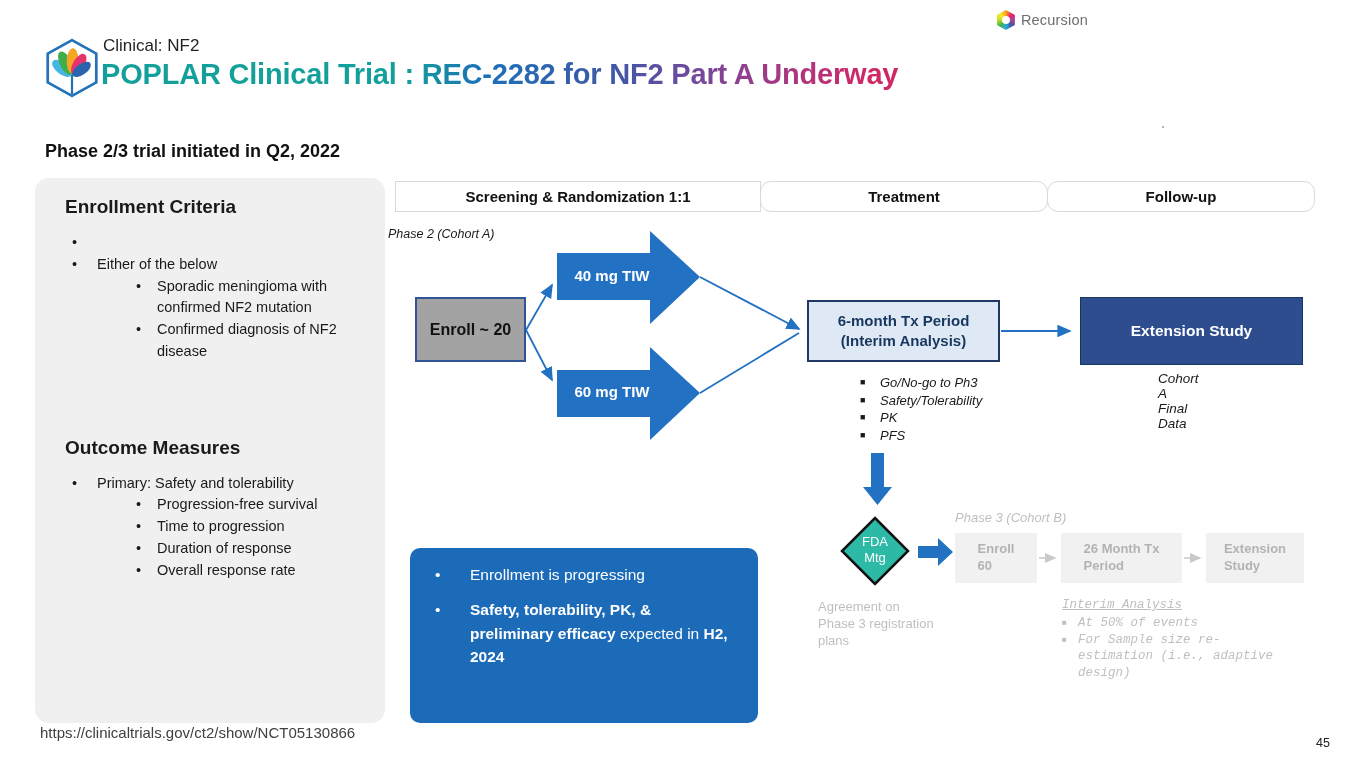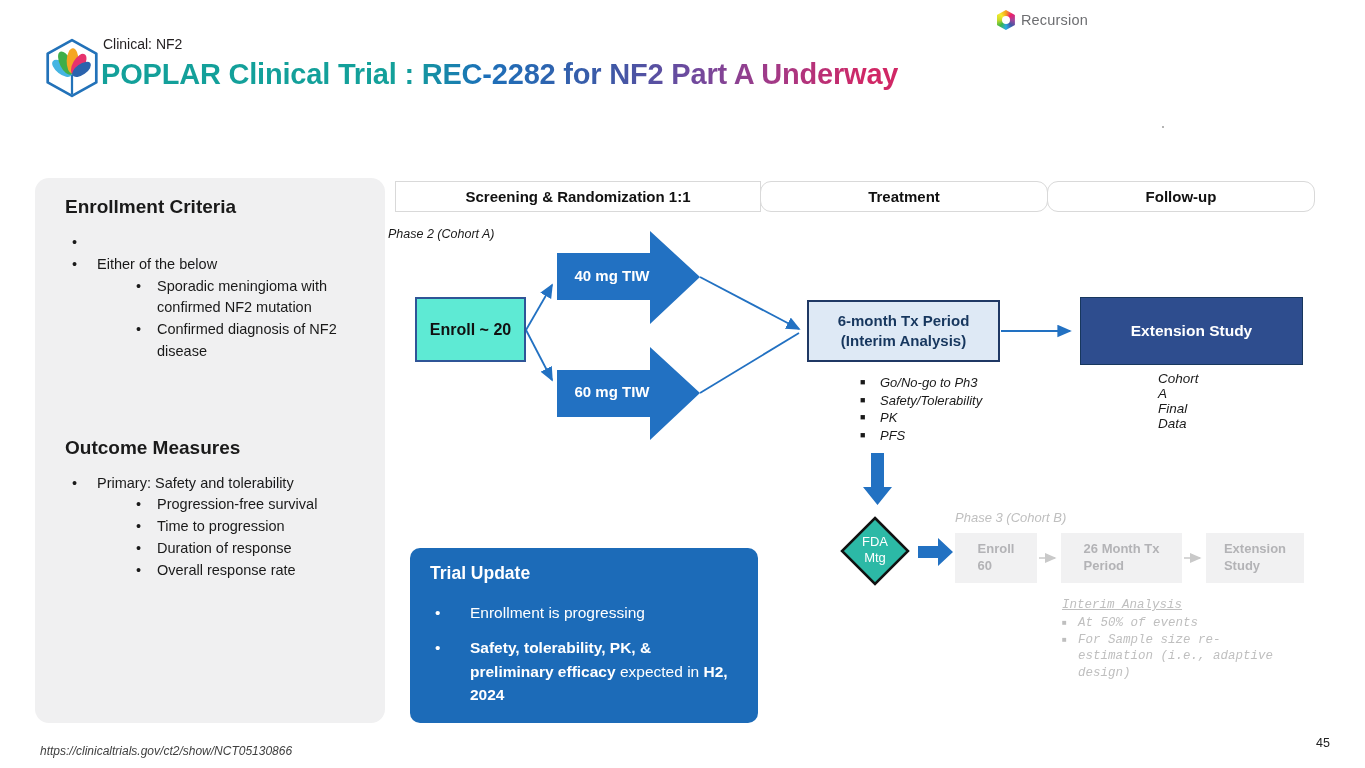--- a/index.html
+++ b/index.html
@@ -10,21 +10,21 @@
   
   .recursion-logo { position:absolute; right:14px; top:10px; display:flex; align-items:center; gap:6px; }
   .recursion-hex { position:relative; width:18px; height:20px; display:inline-block;
     background:conic-gradient(from 0deg,#f6a21d,#ec1e6e,#a4459b,#4156a5,#29aae1,#3ab54a,#c8da2b,#f6eb2d,#f6a21d);
     clip-path:polygon(50% 0,100% 25%,100% 75%,50% 100%,0 75%,0 25%); }
   .hex-hole { position:absolute; left:5px; top:6px; width:8px; height:8px; background:#fff; border-radius:50%; }
   .recursion-word { font-size:14.5px; color:#6d6e71; letter-spacing:.2px; }
 
   
   .flower-icon { position:absolute; left:45px; top:38px; }
-  .kicker { position:absolute; left:103px; top:36px; font-size:14px; color:#231f20;text-align:center; }
+  .kicker { position:absolute; left:103px; top:36px; font-size:17px; color:#231f20;text-align:center; }
   .slide-title { position:absolute; left:101px; top:58px; font-size:29px; font-weight:700; letter-spacing:-0.2px;
     background:linear-gradient(90deg,#13a09a 0%,#13a09a 38%,#1c70b9 48%,#3e58a6 64%,#6e4a9e 74%,#a13a88 84%,#d02765 96%);
     -webkit-background-clip:text; background-clip:text; color:transparent; }
   .section-heading { position:absolute; left:45px; top:141px; font-size:18px; font-weight:700; color:#111; }
 
   
   .left-panel { position:absolute; left:35px; top:178px; width:350px; height:545px; background:#f0f0f1; border-radius:14px; padding:18px 20px 0 30px; }
   .panel-h { font-size:19px; font-weight:700; color:#1a1a1a; margin:0 0 14px 0; }
   .panel-h.second { margin-top:74px; }
   .b { display:flex; font-size:14.5px; line-height:1.5; color:#1a1a1a; }
@@ -38,21 +38,21 @@
          font-size:15px; font-weight:700; color:#111; }
   .col + .col { margin-left:-1px;border-radius:11px; }
   .c1 { width:366px; } .c2 { width:288px; } .c3 { width:268px; }
 
   .phase2-label { position:absolute; left:388px; top:227px; font-size:12.5px; font-style:italic; color:#1a1a1a; }
 
   
   .connectors { position:absolute; left:0; top:0; width:1365px; height:768px; pointer-events:none; }
 
   
-  .enroll-box { position:absolute; left:415px; top:297px; width:111px; height:65px; background:#5eead4; border:2px solid #2f5597;
+  .enroll-box { position:absolute; left:415px; top:297px; width:111px; height:65px; background:#a3a3a3; border:2px solid #2f5597;
     display:flex; align-items:center; justify-content:center; font-size:16px; font-weight:700; color:#111; }
   .arm-label { position:absolute; width:108px; text-align:center; color:#fff; font-size:15px; font-weight:700; }
   .arm-top { left:558px; top:267px; }
   .arm-bottom { left:558px; top:383px; }
   .tx-box { position:absolute; left:807px; top:300px; width:193px; height:62px; background:#dee9f5; border:2px solid #1f3864;
     display:flex; align-items:center; justify-content:center; text-align:center; font-size:15px; font-weight:700; color:#17375e; line-height:1.35; }
   .ext-box { position:absolute; left:1080px; top:297px; width:223px; height:68px; background:#2e4d8e; border:1.5px solid #17375e;
     display:flex; align-items:center; justify-content:center; font-size:15.5px; font-weight:700; color:#fff; }
   .cohort-note { position:absolute; left:1158px; top:371px; font-size:13.5px; font-style:italic; color:#1a1a1a; }
 
@@ -75,21 +75,21 @@
 
   
   .update-box { position:absolute; left:410px; top:548px; width:348px; height:175px; background:#1c6bb8; border-radius:10px; padding:15px 20px 0 20px; color:#fff; }
   .update-h { font-size:17.5px; font-weight:700; margin-bottom:17px; }
   .ub { display:flex; font-size:15.5px; line-height:1.5; }
   .ub .dot { width:40px; flex:0 0 40px; padding-left:5px; }
   .ub + .ub { margin-top:12px; }
   .ub b { font-weight:700; }
 
   
-  .source-url { position:absolute; left:40px; top:744px; font-size:12px; font-style:italic; color:#404040; }
+  .source-url { position:absolute; left:40px; top:724px; font-size:15px; color:#404040; }
   .page-num { position:absolute; left:1316px; top:736px; font-size:12.5px; color:#222; }
   .tiny-dot { position:absolute; left:1162px; top:126px; width:2px; height:2px; background:#9b9b9b; border-radius:50%; }
 </style>
 </head>
 <body>
 
 <div class="slide">
 
   <div class="recursion-logo">
     <span class="recursion-hex">
@@ -105,20 +105,21 @@
       <ellipse transform="rotate(-52)" cx="0" cy="-14" rx="6.5" ry="13" fill="#45b5e2"></ellipse>
       <ellipse transform="rotate(-26)" cx="0" cy="-16" rx="6.5" ry="14" fill="#3fae49"></ellipse>
       <ellipse transform="rotate(2)" cx="0" cy="-17" rx="6.5" ry="14" fill="#f5a623"></ellipse>
       <ellipse transform="rotate(30)" cx="0" cy="-15" rx="6.5" ry="13" fill="#e6336e"></ellipse>
       <ellipse transform="rotate(55)" cx="0" cy="-13" rx="6" ry="12" fill="#2b63ad"></ellipse>
     </g>
   </svg>
 
   <div class="kicker">Clinical: NF2</div>
   <div class="slide-title">POPLAR Clinical Trial : REC-2282 for NF2 Part A Underway</div>
+  <div class="section-heading">Phase 2/3 trial initiated in Q2, 2022</div>
 
   <div class="left-panel">
     <div class="panel-h">Enrollment Criteria</div>
     <div class="b l1">
         <span class="dot">•</span>
       </div>
     <div class="b l1">
         <span class="dot">•</span>
         <span>Either of the below</span>
       </div>
@@ -224,35 +225,37 @@
 Mtg</div>
 
   <div class="phase3-label">Phase 3 (Cohort B)</div>
   <div class="gray-box gb1 pre">Enroll
 60</div>
   <div class="gray-box gb2 pre">26 Month Tx
 Period</div>
   <div class="gray-box gb3 pre">Extension
 Study</div>
 
+  <div class="agreement pre">Agreement on
+Phase 3 registration
+plans</div>
 
   <div class="interim-analysis">
     <div class="ia-heading">Interim Analysis</div>
     <div class="ia-row">
         <span class="sq">■</span>
         <span>At 50% of events</span>
       </div>
     <div class="ia-row">
         <span class="sq">■</span>
         <span>For Sample size re-estimation (i.e., adaptive design)</span>
       </div>
   </div>
 
   <div class="update-box">
-    <div class="update-h">Trial Update</div>
     <div class="ub">
         <span class="dot">•</span>
         <span>Enrollment is progressing</span>
       </div>
     <div class="ub">
         <span class="dot">•</span>
         <span><b>Safety, tolerability, PK, &amp; preliminary efficacy</b><span> expected in </span><b>H2, 2024</b></span>
       </div>
   </div>
 

